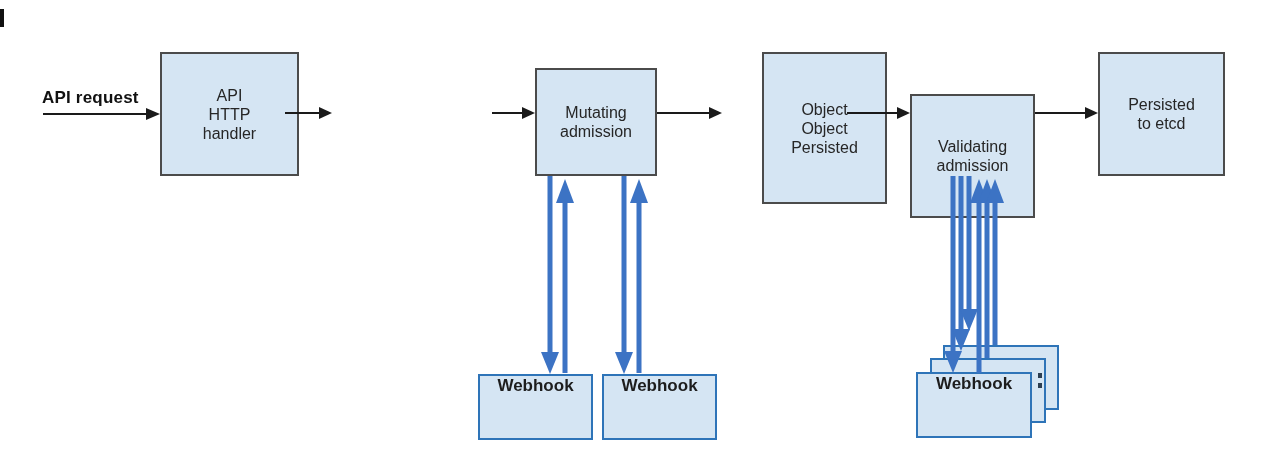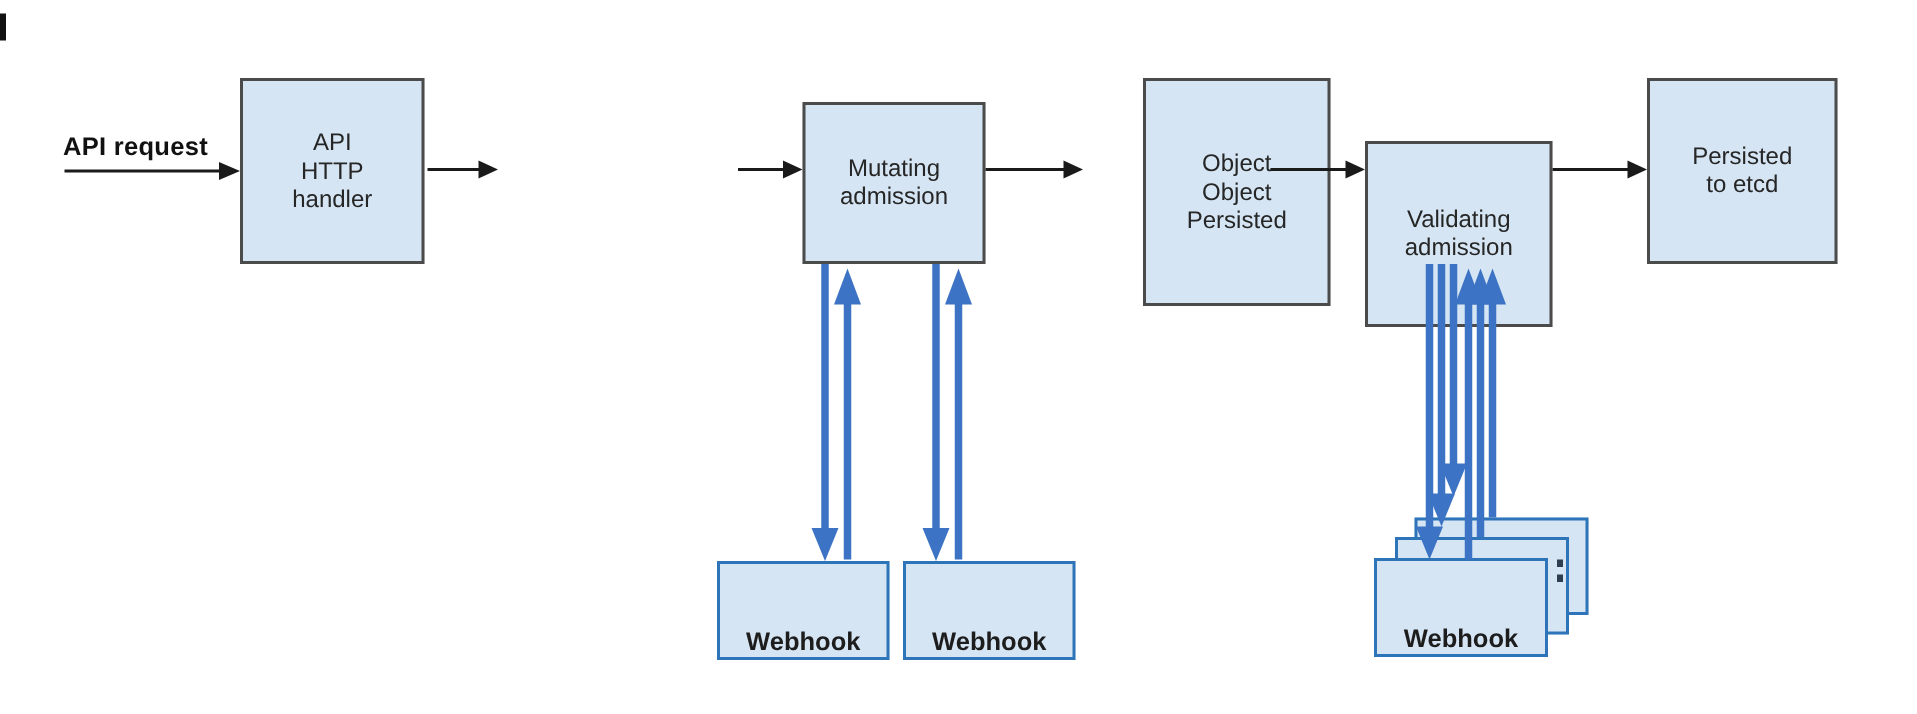--- a/index.html
+++ b/index.html
@@ -27,31 +27,31 @@
     letter-spacing:0.2px;white-space:nowrap;
   }
   .flow-box{
     position:absolute;box-sizing:border-box;
     background:var(--box-fill);
     border:2px solid var(--box-border);
     display:flex;flex-direction:column;align-items:center;justify-content:center;
     font-size:16px;line-height:19px;color:var(--text);
     text-align:center;
   }
-  .b1{left:160px;top:52px;width:123px;height:124px;}
+  .b1{left:160px;top:52px;width:139px;height:124px;}
   .b2{left:332px;top:52px;width:160px;height:124px;}
   .b3{left:535px;top:68px;width:122px;height:108px;align-items:center;}
   .b4{left:762px;top:52px;width:125px;height:152px;align-items:center;}
   .b5{left:910px;top:52px;width:125px;height:124px;margin-top:42px;}
   .b6{left:1098px;top:52px;width:127px;height:124px;}
   .webhook-box{
     position:absolute;box-sizing:border-box;
     background:var(--box-fill);
     border:2px solid var(--webhook-border);
-    display:flex;align-items:flex-end;justify-content:center;
+    display:flex;align-items:flex-start;justify-content:center;
     font-size:17px;font-weight:600;color:#1d1d1d;
   }
   .wA{left:478px;top:374px;width:115px;height:66px;}
   .wB{left:602px;top:374px;width:115px;height:66px;}
   .stack-back{left:943px;top:345px;width:116px;height:65px;}
   .stack-mid{left:930px;top:358px;width:116px;height:65px;}
   .stack-front{left:916px;top:372px;width:116px;height:66px;}
   .frag{position:absolute;left:1038px;top:373px;width:4px;height:16px;}
   .frag:before,.frag:after{
     content:"";position:absolute;left:0;width:4px;height:5px;background:#2c3e50;

